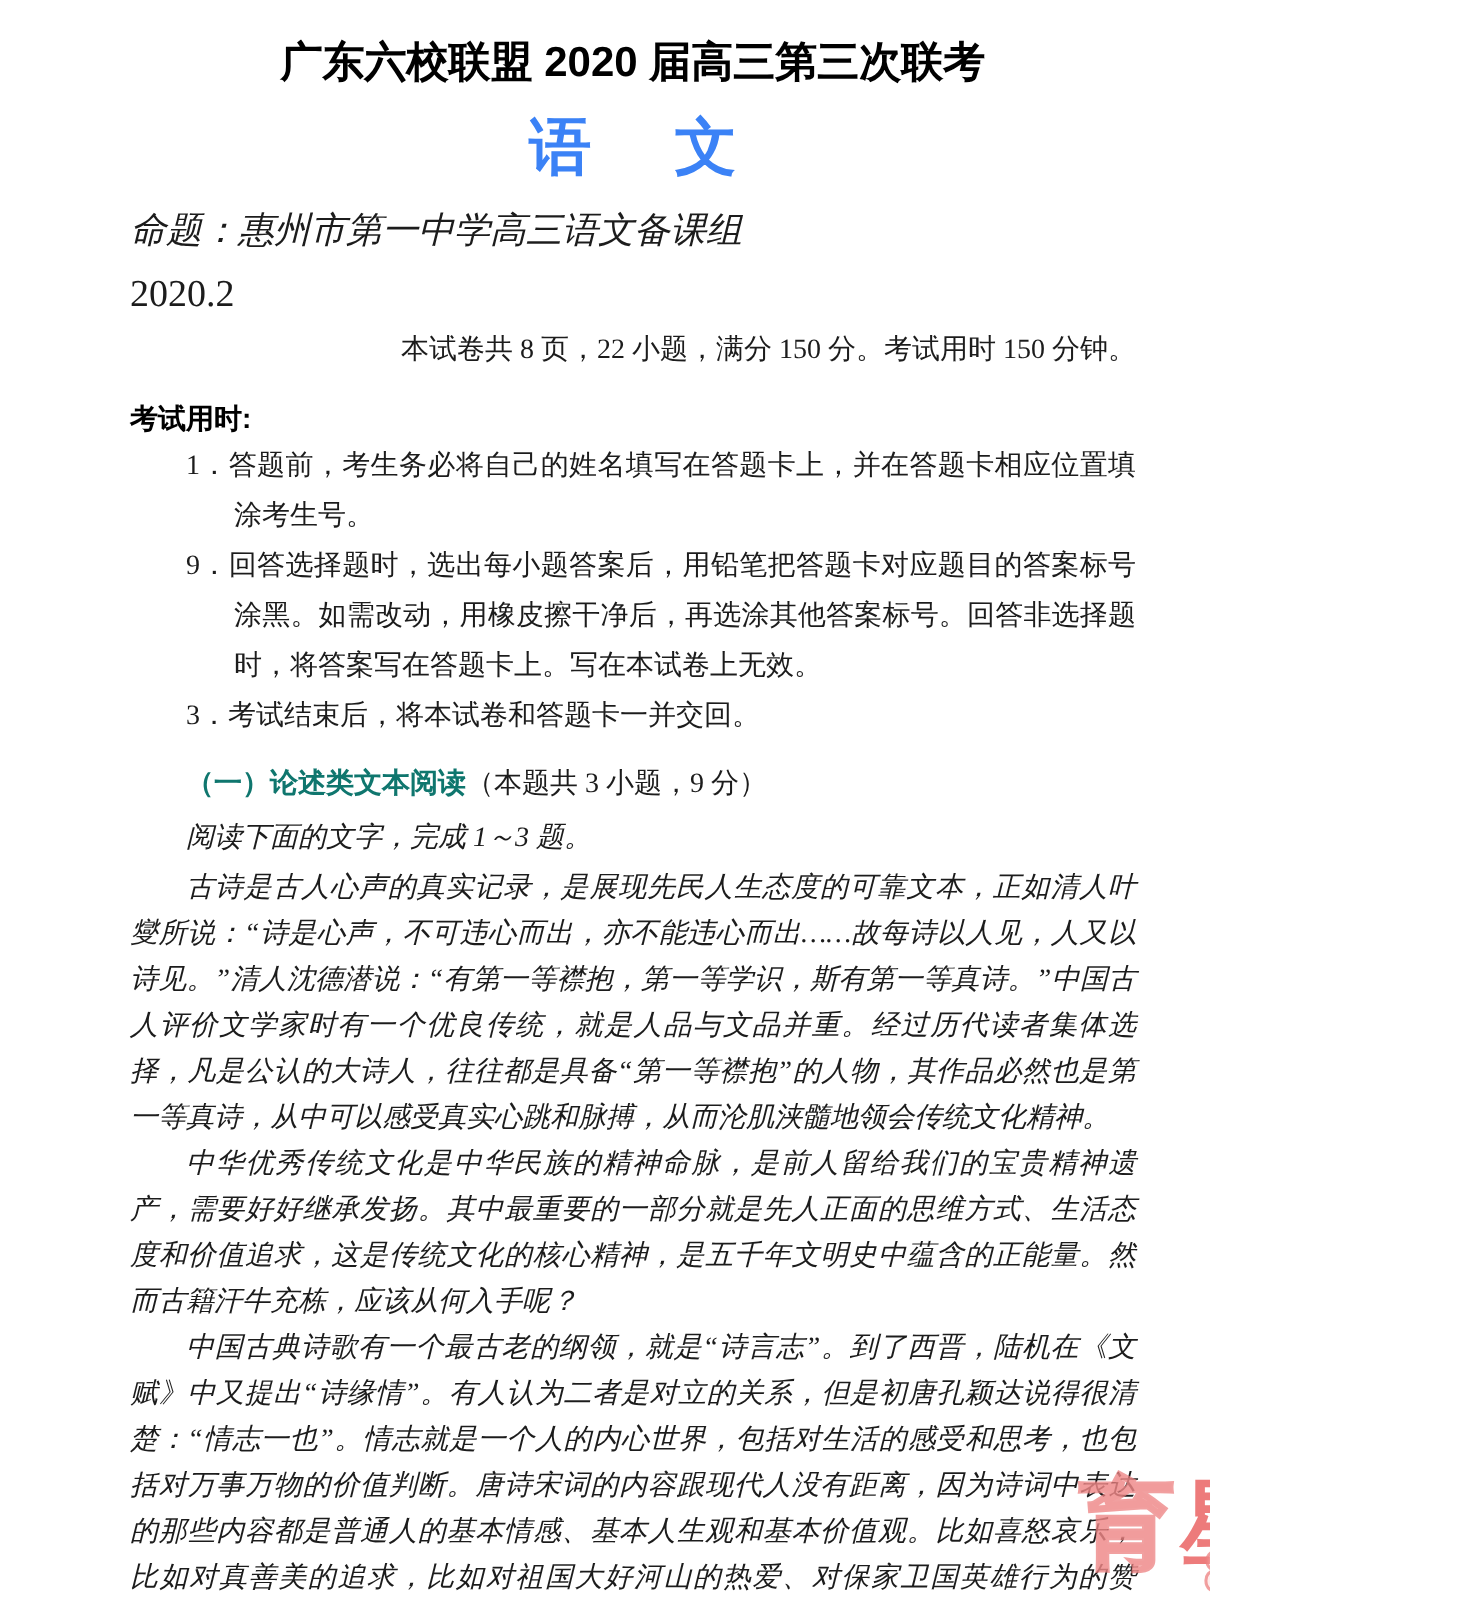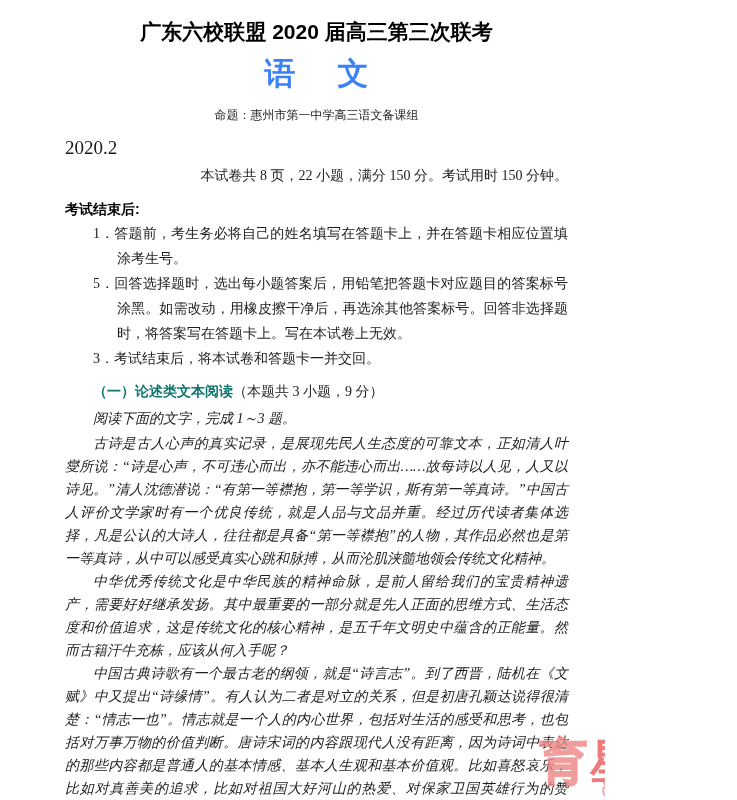--- a/index.html
+++ b/index.html
@@ -26,21 +26,21 @@
     text-align: center;
     font-family: "Liberation Sans", "DejaVu Sans", sans-serif;
     font-weight: 700;
     font-size: 31px;
     line-height: 42px;
     margin-top: 7px;
     letter-spacing: 1.35em;
     padding-left: 1.35em; 
     color: #3b82f6;
   }
-  .setter-line { text-align: center; font-size: 12px; line-height: 18px; margin-top: 11px; }
+  .setter-line { text-align: left; font-size: 18px; line-height: 18px; margin-top: 11px; font-style: italic; }
   .date-line   { text-align: left; font-size: 19px; line-height: 18px; margin-top: 15px; }
   .info-line   { text-align: right; font-size: 14px; line-height: 18px; margin-top: 10px; }
   .notice-heading {
     font-weight: 700;
     font-size: 14px;
     line-height: 20px;
     margin-top: 14px;
     font-family: "Liberation Sans", "DejaVu Sans", sans-serif;
     color: #000;
   }
@@ -129,25 +129,25 @@
   <div class="exam-title">广东六校联盟 2020 届高三第三次联考</div>
 
   <div class="subject-title">语文</div>
 
   <div class="setter-line">命题：惠州市第一中学高三语文备课组</div>
 
   <div class="date-line">2020.2</div>
 
   <div class="info-line">本试卷共 8 页，22 小题，满分 150 分。考试用时 150 分钟。</div>
 
-  <div class="notice-heading">考试结束后:</div>
+  <div class="notice-heading">考试用时:</div>
 
   <div class="notice-list">
     <div class="notice-item">1．答题前，考生务必将自己的姓名填写在答题卡上，并在答题卡相应位置填涂考生号。</div>
-    <div class="notice-item">5．回答选择题时，选出每小题答案后，用铅笔把答题卡对应题目的答案标号涂黑。如需改动，用橡皮擦干净后，再选涂其他答案标号。回答非选择题时，将答案写在答题卡上。写在本试卷上无效。</div>
+    <div class="notice-item">9．回答选择题时，选出每小题答案后，用铅笔把答题卡对应题目的答案标号涂黑。如需改动，用橡皮擦干净后，再选涂其他答案标号。回答非选择题时，将答案写在答题卡上。写在本试卷上无效。</div>
     <div class="notice-item">3．考试结束后，将本试卷和答题卡一并交回。</div>
   </div>
 
 
   <div class="subsection-heading">
     <span class="bold-part">（一）论述类文本阅读</span><span>（本题共 3 小题，9 分）</span>
   </div>
 
   <div class="reading-instruction">阅读下面的文字，完成 1～3 题。</div>
 

